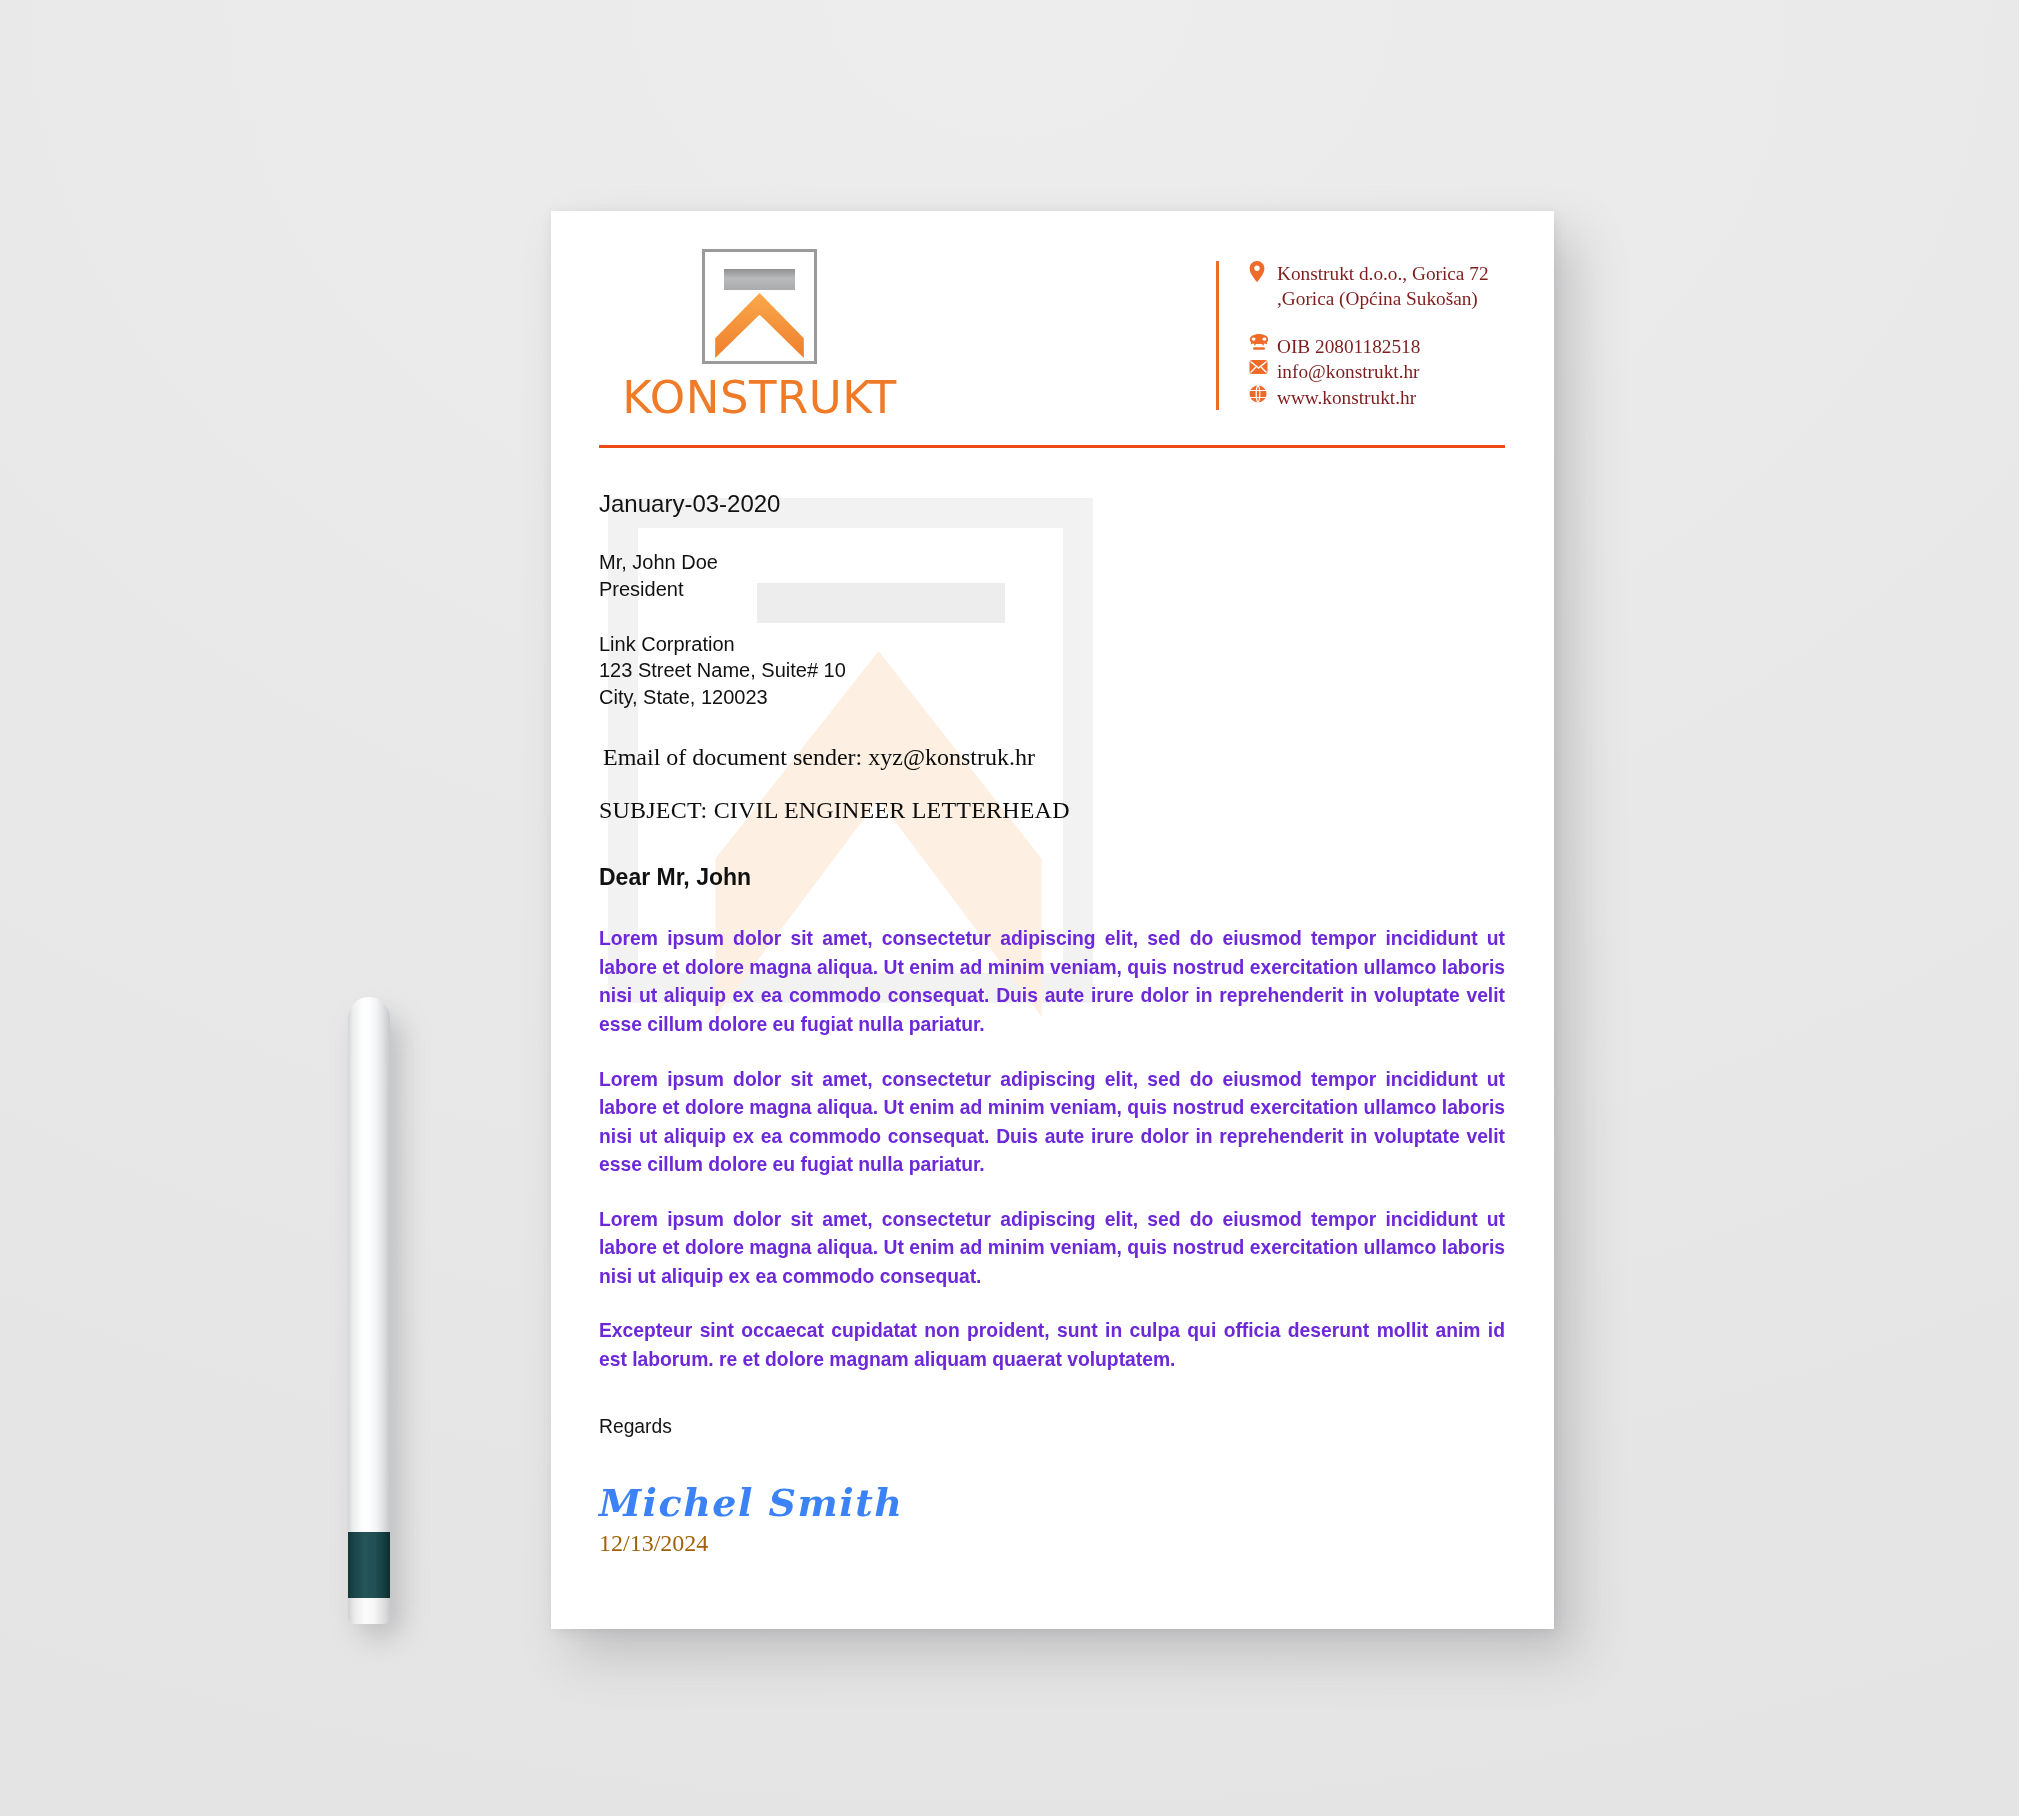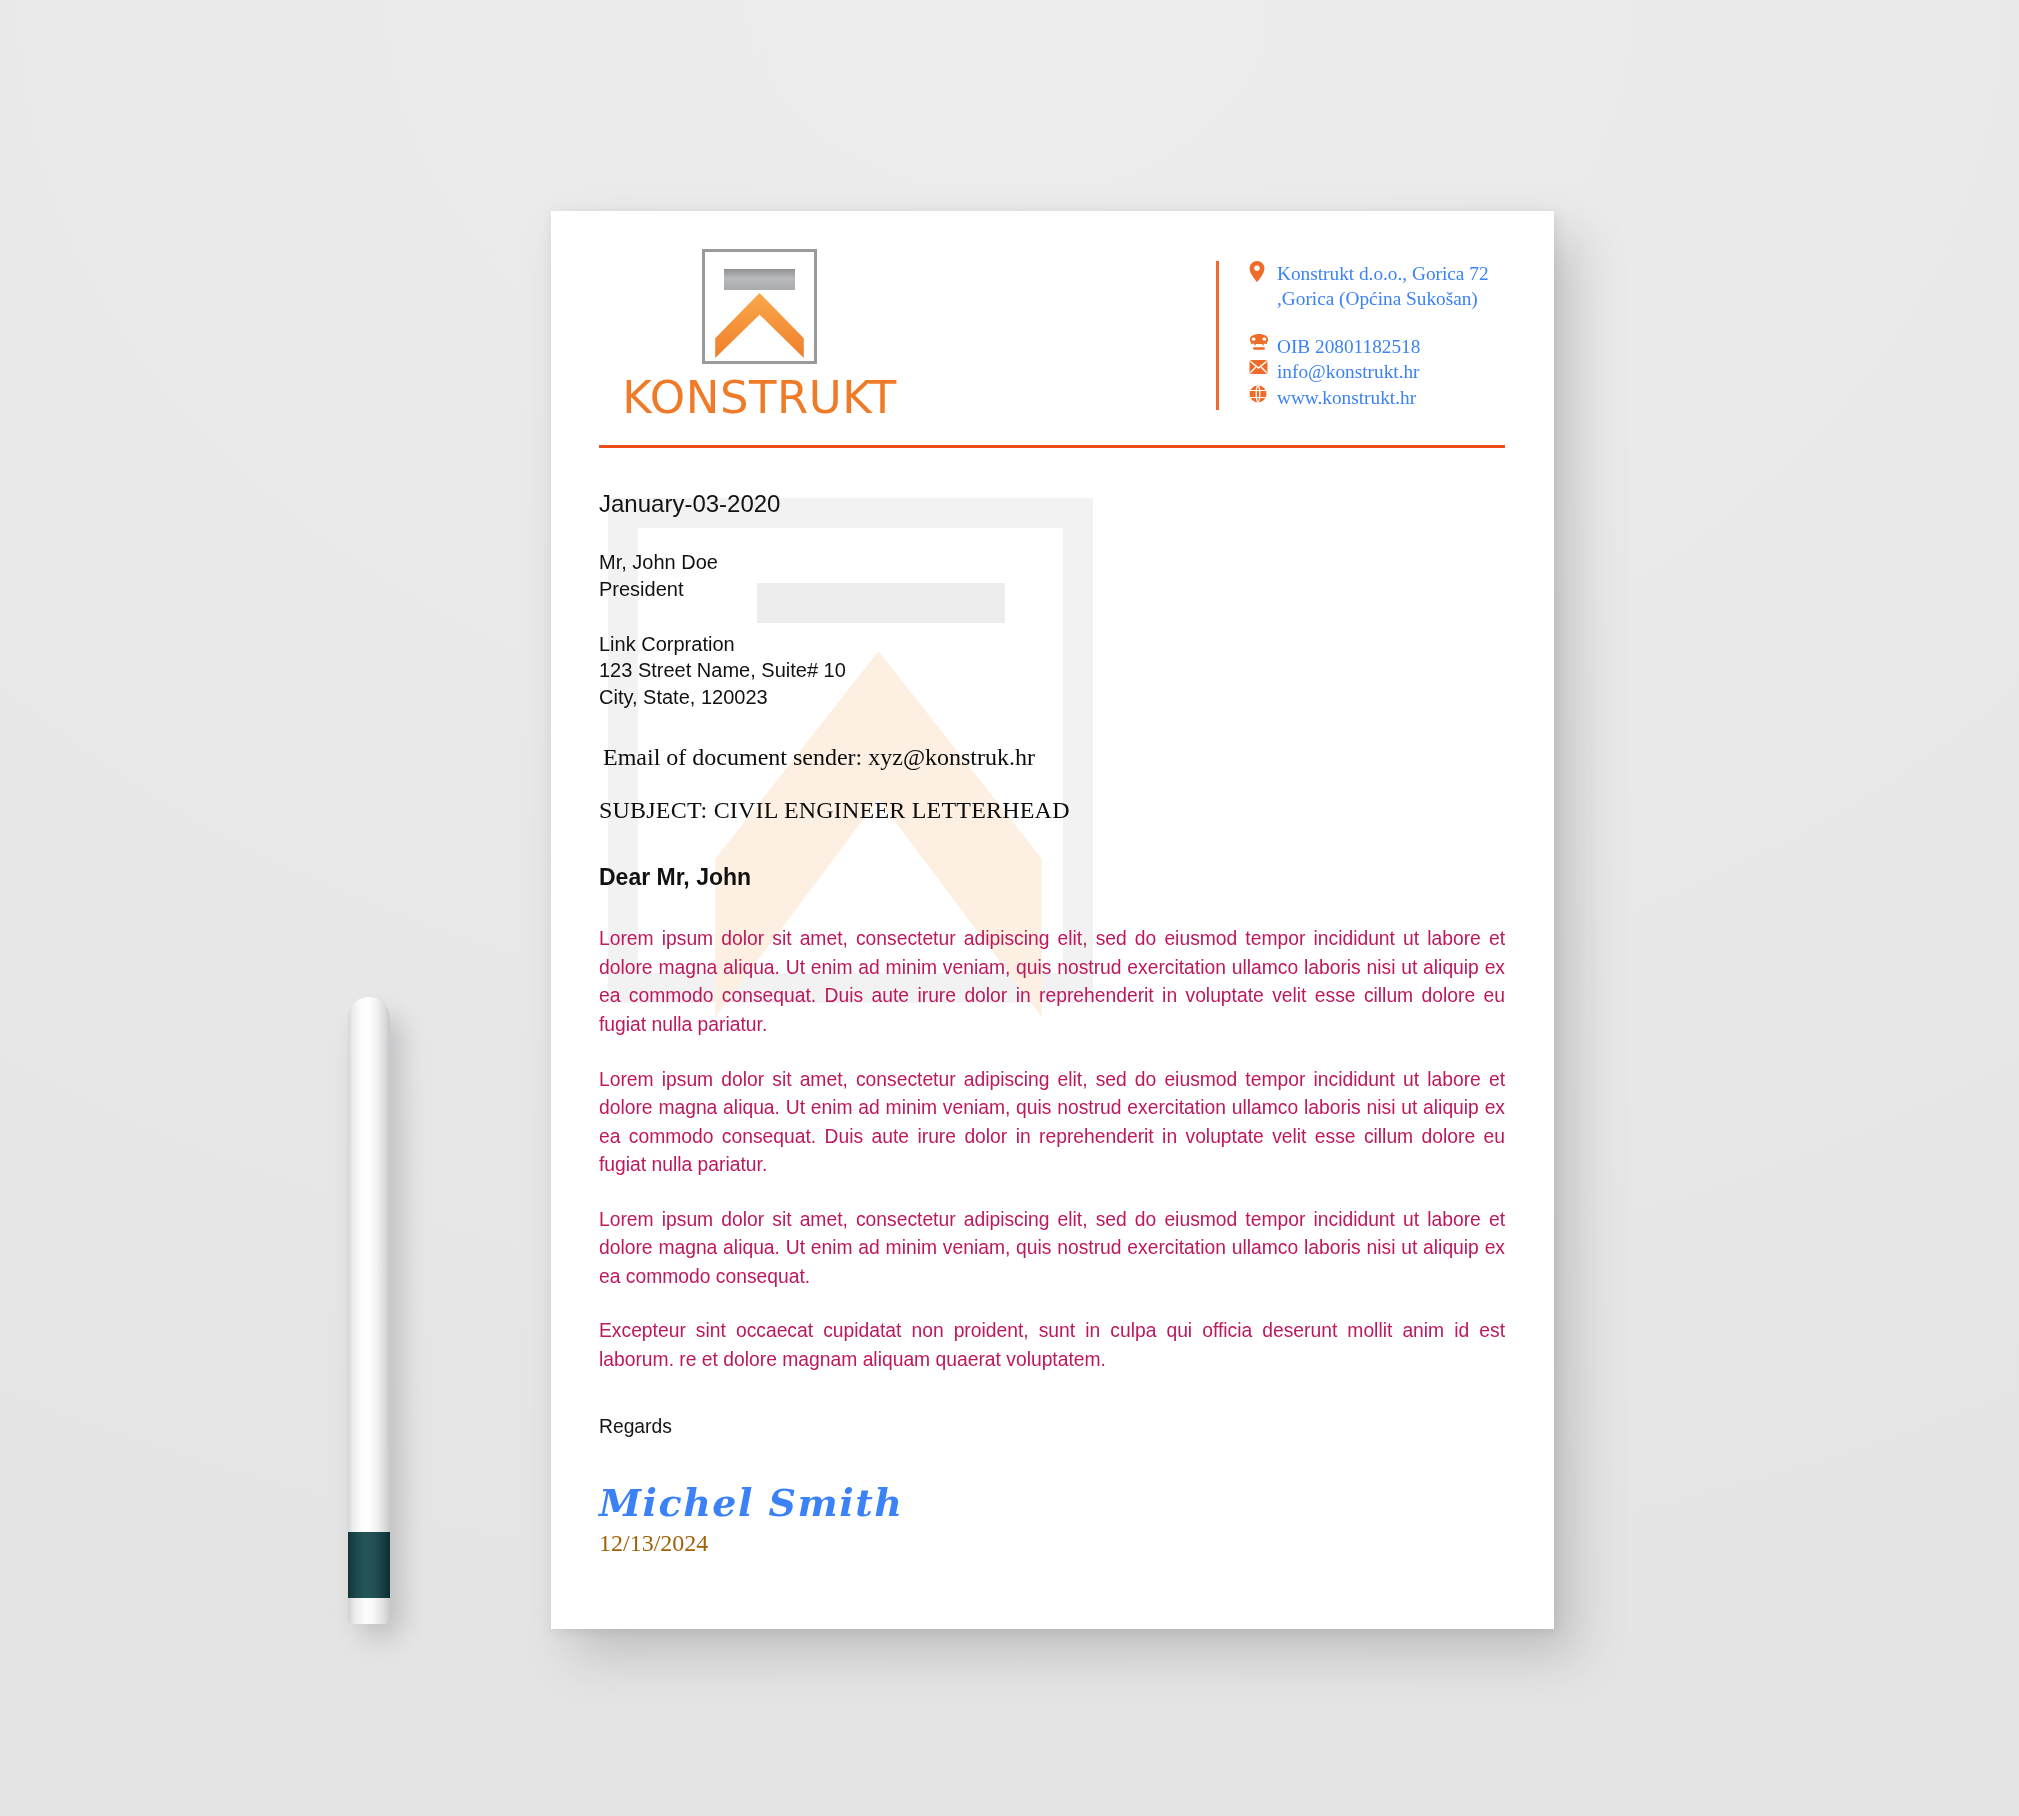--- a/index.html
+++ b/index.html
@@ -165,21 +165,21 @@
     top: 50px;
     padding-left: 30px;
     border-left: 3px solid #ef6b2a;
     min-height: 147px;
   }
   .contact-row {
     display: flex;
     align-items: flex-start;
     font-family: "Liberation Serif", serif;
     font-size: 19.3px;
-    color: #3b82f6;
+    color: #7f1d1d;
     line-height: 1.32;
   }
   #contact-address { margin-bottom: 22px; }
   .contact-ico {
     flex: 0 0 28px;
     color: #ef6b2a;
     font-size: 19px;
     line-height: 1.35;
     text-align: left;
   }
@@ -238,22 +238,23 @@
   #salutation {
     margin-top: 40px;
     font-size: 23px;
     font-weight: 700;
     color: #111;
   }
   .para {
     margin-top: 26px;
     font-size: 19.3px;
     line-height: 1.48;
-    color: #be185d;
+    color: #6d28d9;
     text-align: justify;
+    font-weight: bold;
   }
   #para-1 { margin-top: 34px; }
   #regards {
     margin-top: 42px;
     font-size: 19.3px;
     color: #141414;
   }
   #signature {
     margin-top: 44px;
     font-family: "DejaVu Serif", serif;

